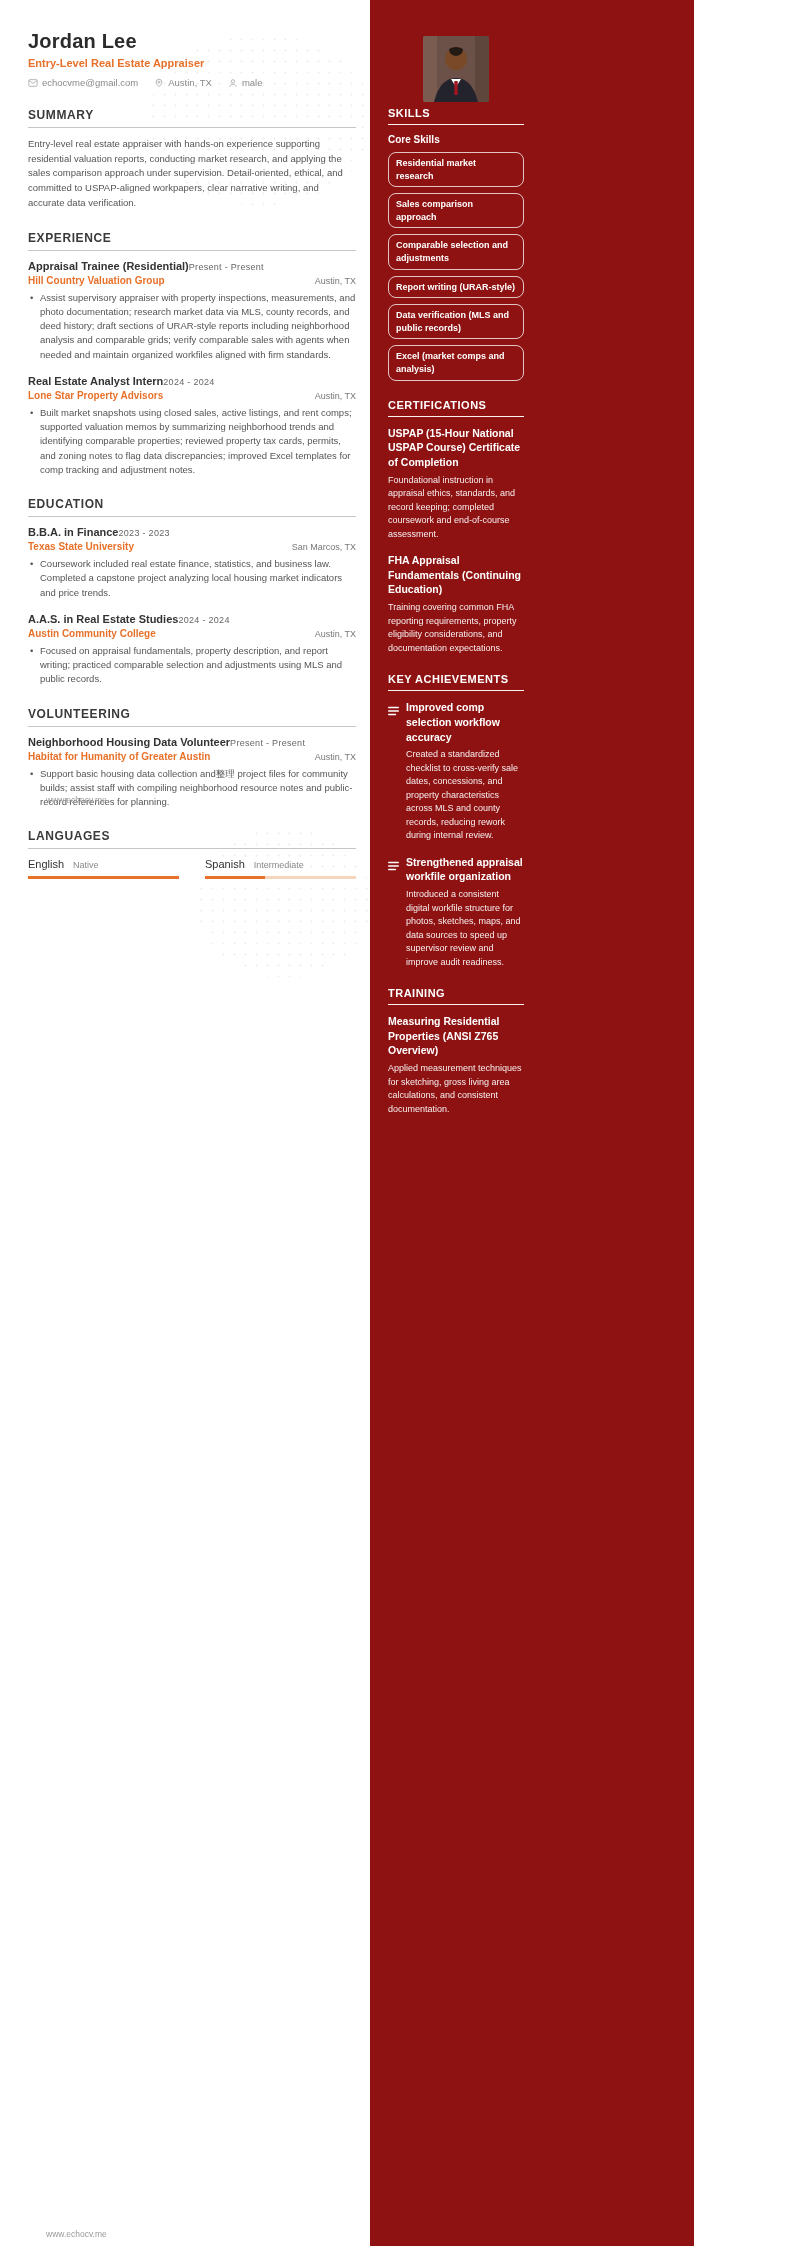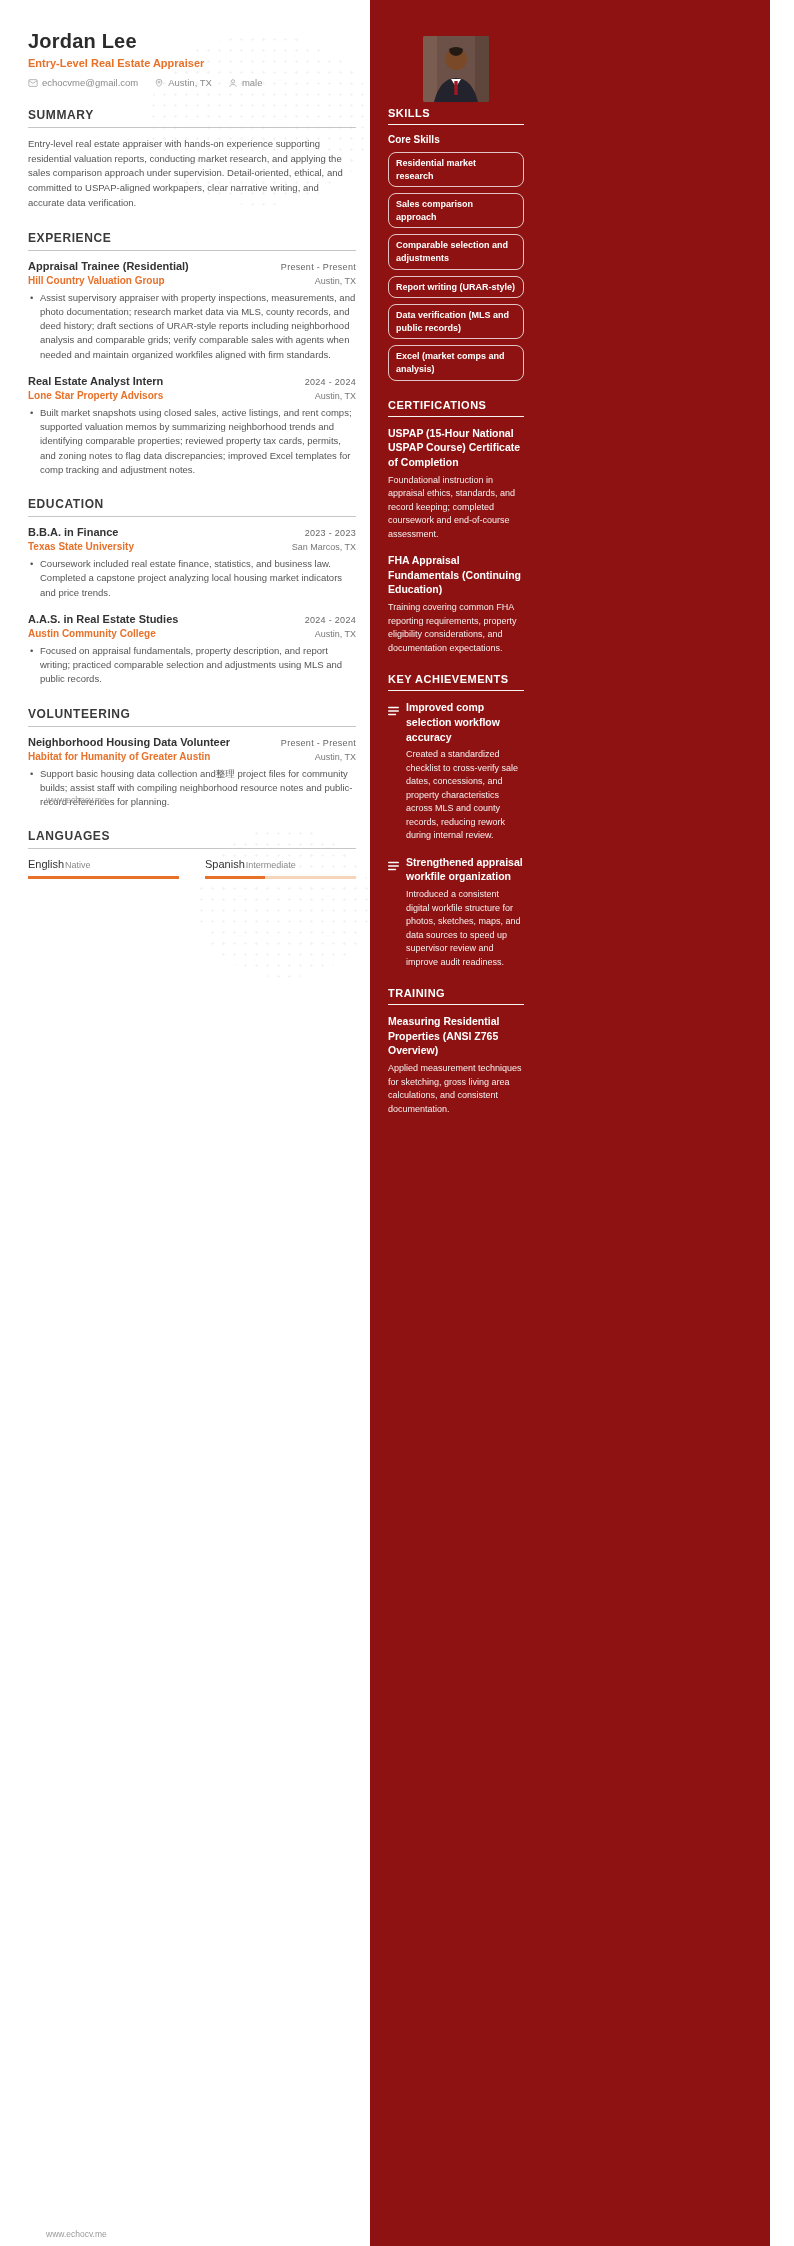--- a/index.html
+++ b/index.html
@@ -1,16 +1,16 @@
 <!DOCTYPE html>
 <html><head>
 <meta charset="utf-8">
 <style>
   html,body{margin:0;padding:0;background:#ffffff;}
-  .page{position:relative;width:770px;height:2246px;background:#ffffff;overflow:hidden;
+  .page{position:relative;width:694px;height:2246px;background:#ffffff;overflow:hidden;
         font-family:"Liberation Sans", sans-serif;-webkit-font-smoothing:antialiased;}
   
   .deco{position:absolute;background-image:radial-gradient(#d7d7d7 1px, transparent 1.2px);
         background-size:11px 11px;opacity:.28;border-radius:50%;z-index:0;}
   
   .sidebar-bg{position:absolute;top:0;left:370px;right:0;bottom:0;background:#8E1212;z-index:1;}
   .sidebar{position:absolute;left:388px;top:36px;width:136px;color:#ffffff;z-index:2;}
   .photo{width:66px;height:66px;display:block;margin:0 auto 5px auto;border-radius:2px;overflow:hidden;}
   .s-heading{font-size:11px;font-weight:700;letter-spacing:.5px;color:#fff;
              border-bottom:1.5px solid rgba(255,255,255,.95);padding-bottom:5px;margin:18px 0 9px 0;}
@@ -32,31 +32,31 @@
   .name{font-size:20px;font-weight:700;color:#2b2b2b;letter-spacing:.2px;}
   .job-title{margin-top:4px;font-size:11px;font-weight:700;color:#E8712A;}
   .contact-row{margin-top:8px;display:flex;align-items:center;gap:16px;font-size:9.5px;color:#8a8a8a;}
   .contact{display:flex;align-items:center;gap:4px;}
   .contact .ic{display:inline-flex;opacity:.75;}
   .section{margin-top:20px;}
   .sec-heading{font-size:12px;font-weight:600;color:#3a3a3a;letter-spacing:.6px;
                border-bottom:1px solid #c6c6c6;padding-bottom:5px;margin-bottom:9px;}
   .body-text{font-size:9.5px;color:#555;line-height:1.55;}
   .entry{margin-bottom:13px;}
-  .entry-head{display:flex;justify-content:space-between;align-items:baseline;}
+  .entry-head{display:flex;align-items:baseline;}
   .entry-title{font-size:11px;font-weight:700;color:#333;}
   .entry-date{font-size:9px;color:#666;letter-spacing:.3px;white-space:nowrap;}
   .entry-sub{display:flex;justify-content:space-between;align-items:baseline;margin-top:3px;}
   .company{font-size:10px;font-weight:600;color:#E8712A;text-align:right;}
   .loc{font-size:9px;color:#777;white-space:nowrap;}
   ul.bullets{margin:5px 0 0 0;padding:0 0 0 12px;list-style:none;}
   ul.bullets li{position:relative;font-size:9.5px;color:#555;line-height:1.5;}
   ul.bullets li::before{content:"\2022";position:absolute;left:-10px;color:#555;}
   .lang-grid{display:grid;grid-template-columns:1fr 1fr;column-gap:26px;}
-  .lang-row{display:flex;align-items:baseline;gap:1px;}
+  .lang-row{display:flex;align-items:baseline;gap:9px;}
   .lang-name{font-size:11px;color:#333;}
   .lang-level{font-size:9px;color:#8a8a8a;}
   .lang-bar{height:3px;background:#f5d6bd;margin-top:6px;}
   .lang-fill{height:100%;background:#E8712A;}
   .footer{position:absolute;left:46px;font-size:8.5px;color:#9a9a9a;z-index:2;text-decoration:none;}
   .footer.p1{top:795px;}
   .footer.p2{top:2229px;}
 </style>
 </head>
 <body>

